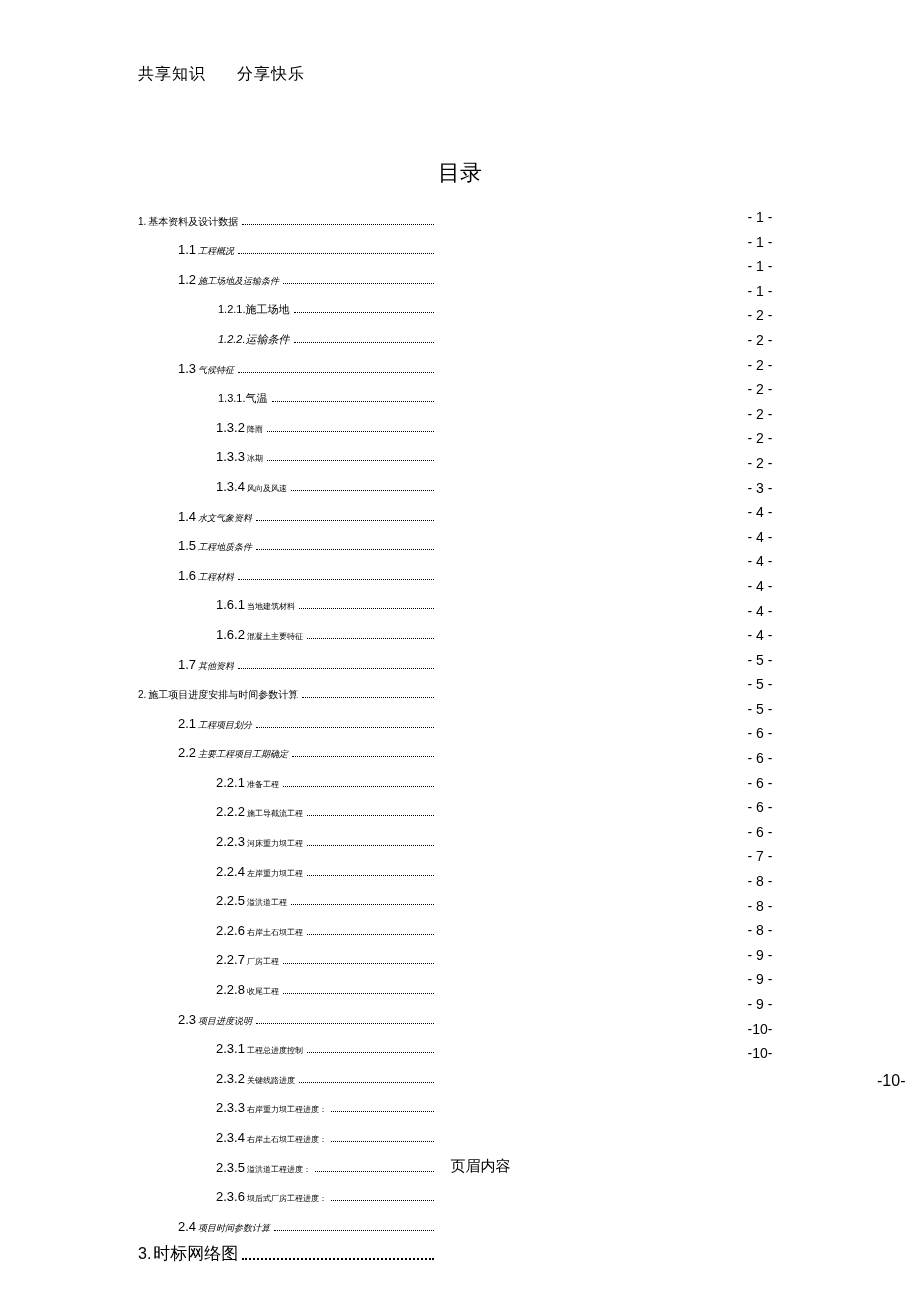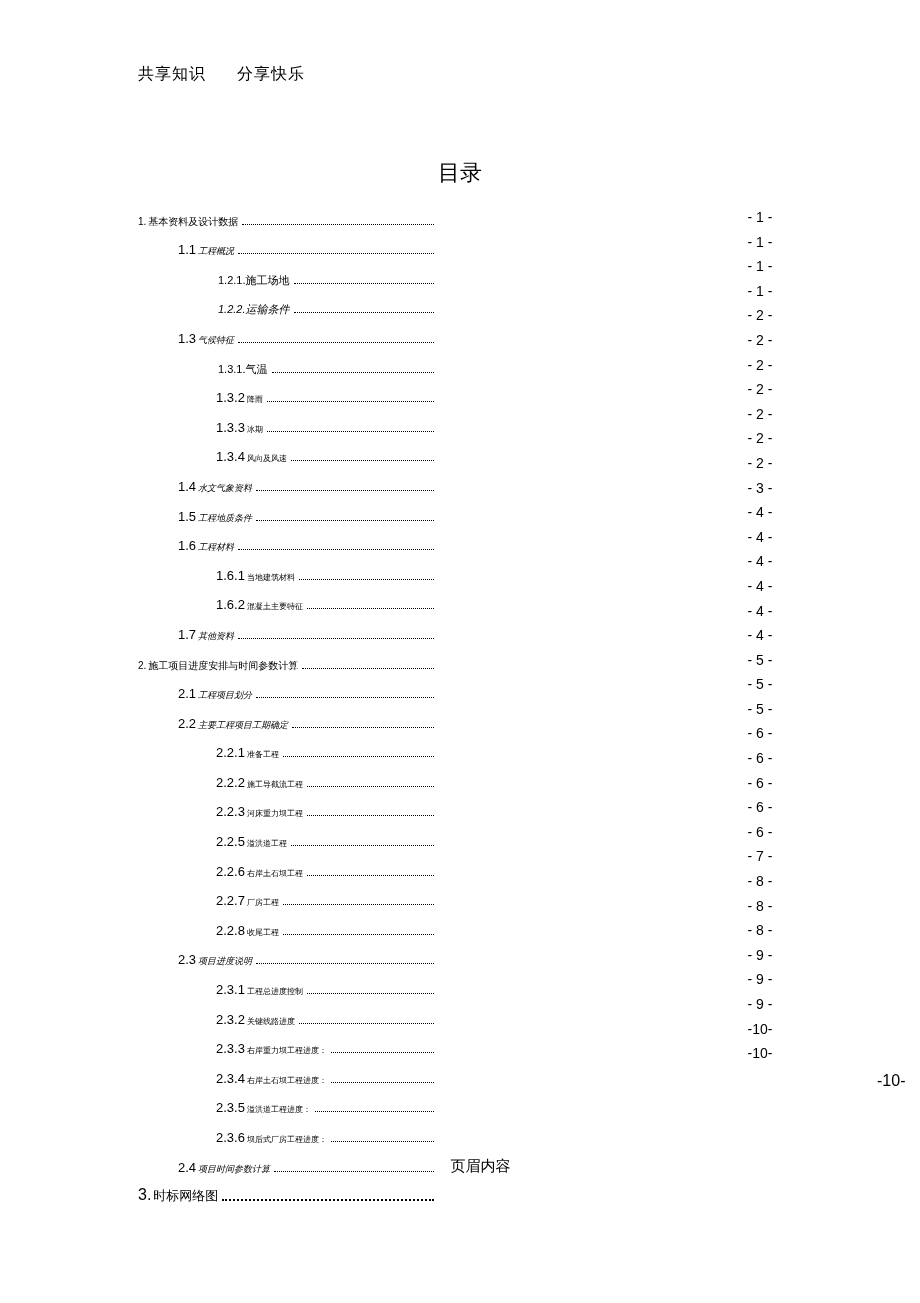--- a/index.html
+++ b/index.html
@@ -79,21 +79,21 @@
 
     .lvl-2 .toc-label { margin-left: 78px; }
     .lvl-2 .toc-text { font-size: 11px; }
 
     .lvl-2b .toc-label { margin-left: 78px; }
     .lvl-2b .toc-num { font-size: 13px; }
     .lvl-2b .toc-text { font-size: 8px; }
 
     .special-3 .toc-label { margin-left: 0; }
     .special-3 .toc-num { font-size: 16px; font-family: Arial, sans-serif; }
-    .special-3 .toc-text { font-size: 13px; font-family: Liberation Serif, serif; }
+    .special-3 .toc-text { font-size: 17px; font-family: Liberation Serif, serif; }
     .special-3 .dots { border-bottom: 2px dotted #000; }
 
     .page-col {
       position: absolute;
       top: 205px;
       left: 740px;
       width: 40px;
       font-family: Arial, sans-serif;
       font-size: 14px;
     }
@@ -136,20 +136,27 @@
       </span>
       <span class="dots"></span>
     </div>
     <div class="toc-row lvl-1" style="width: 300px; height: 24.6px;">
       <span class="toc-label">
         <span class="toc-num">1.1</span>
         <span class="toc-text">工程概况</span>
       </span>
       <span class="dots"></span>
     </div>
+    <div class="toc-row lvl-1" style="width: 300px; height: 24.6px;">
+      <span class="toc-label">
+        <span class="toc-num">1.2</span>
+        <span class="toc-text">施工场地及运输条件</span>
+      </span>
+      <span class="dots"></span>
+    </div>
     <div class="toc-row lvl-2" style="width: 300px; height: 24.6px;">
       <span class="toc-label">
         <span class="toc-text">1.2.1.施工场地</span>
       </span>
       <span class="dots"></span>
     </div>
     <div class="toc-row lvl-2" style="width: 300px; height: 24.6px; font-style: italic;">
       <span class="toc-label">
         <span class="toc-text">1.2.2.运输条件</span>
       </span>
@@ -263,20 +270,27 @@
       <span class="toc-label">
         <span class="toc-num">2.2.2</span>
         <span class="toc-text">施工导截流工程</span>
       </span>
       <span class="dots"></span>
     </div>
     <div class="toc-row lvl-2b" style="width: 300px; height: 24.6px;">
       <span class="toc-label">
         <span class="toc-num">2.2.3</span>
         <span class="toc-text">河床重力坝工程</span>
+      </span>
+      <span class="dots"></span>
+    </div>
+    <div class="toc-row lvl-2b" style="width: 300px; height: 24.6px;">
+      <span class="toc-label">
+        <span class="toc-num">2.2.4</span>
+        <span class="toc-text">左岸重力坝工程</span>
       </span>
       <span class="dots"></span>
     </div>
     <div class="toc-row lvl-2b" style="width: 300px; height: 24.6px;">
       <span class="toc-label">
         <span class="toc-num">2.2.5</span>
         <span class="toc-text">溢洪道工程</span>
       </span>
       <span class="dots"></span>
     </div>

